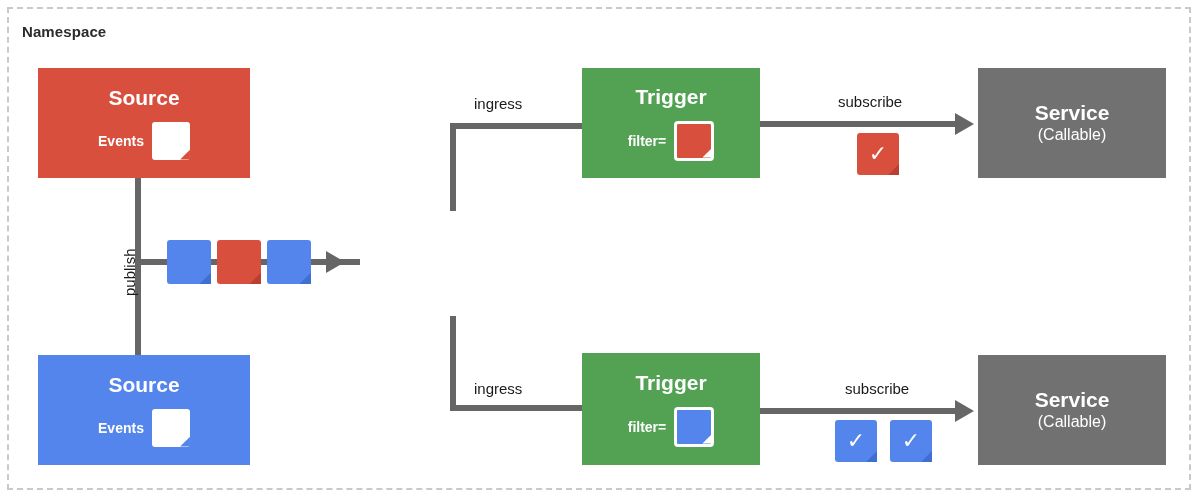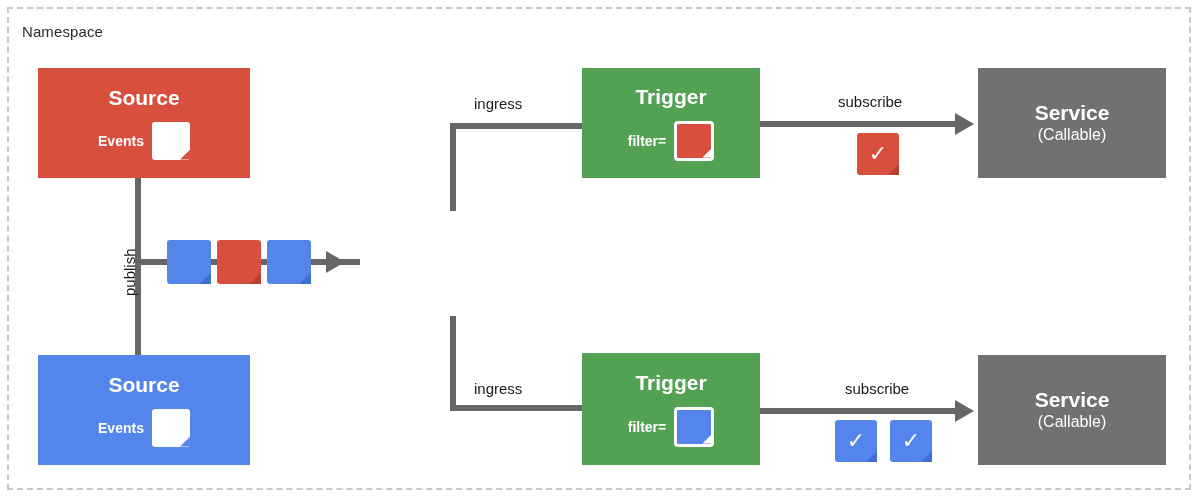--- a/index.html
+++ b/index.html
@@ -24,21 +24,21 @@
     width: 1184px;
     height: 483px;
     border: 2px dashed #c9c9c9;
     box-sizing: border-box;
   }
   .ns-title {
     position: absolute;
     left: 22px;
     top: 23px;
     font-size: 15px;
-    font-weight: normal;
+    font-weight: bold;
     color: #2b2b2b;
     letter-spacing: 0.1px;
   }
 
   
   .box {
     position: absolute;
     box-sizing: border-box;
     display: flex;
     flex-direction: column;

